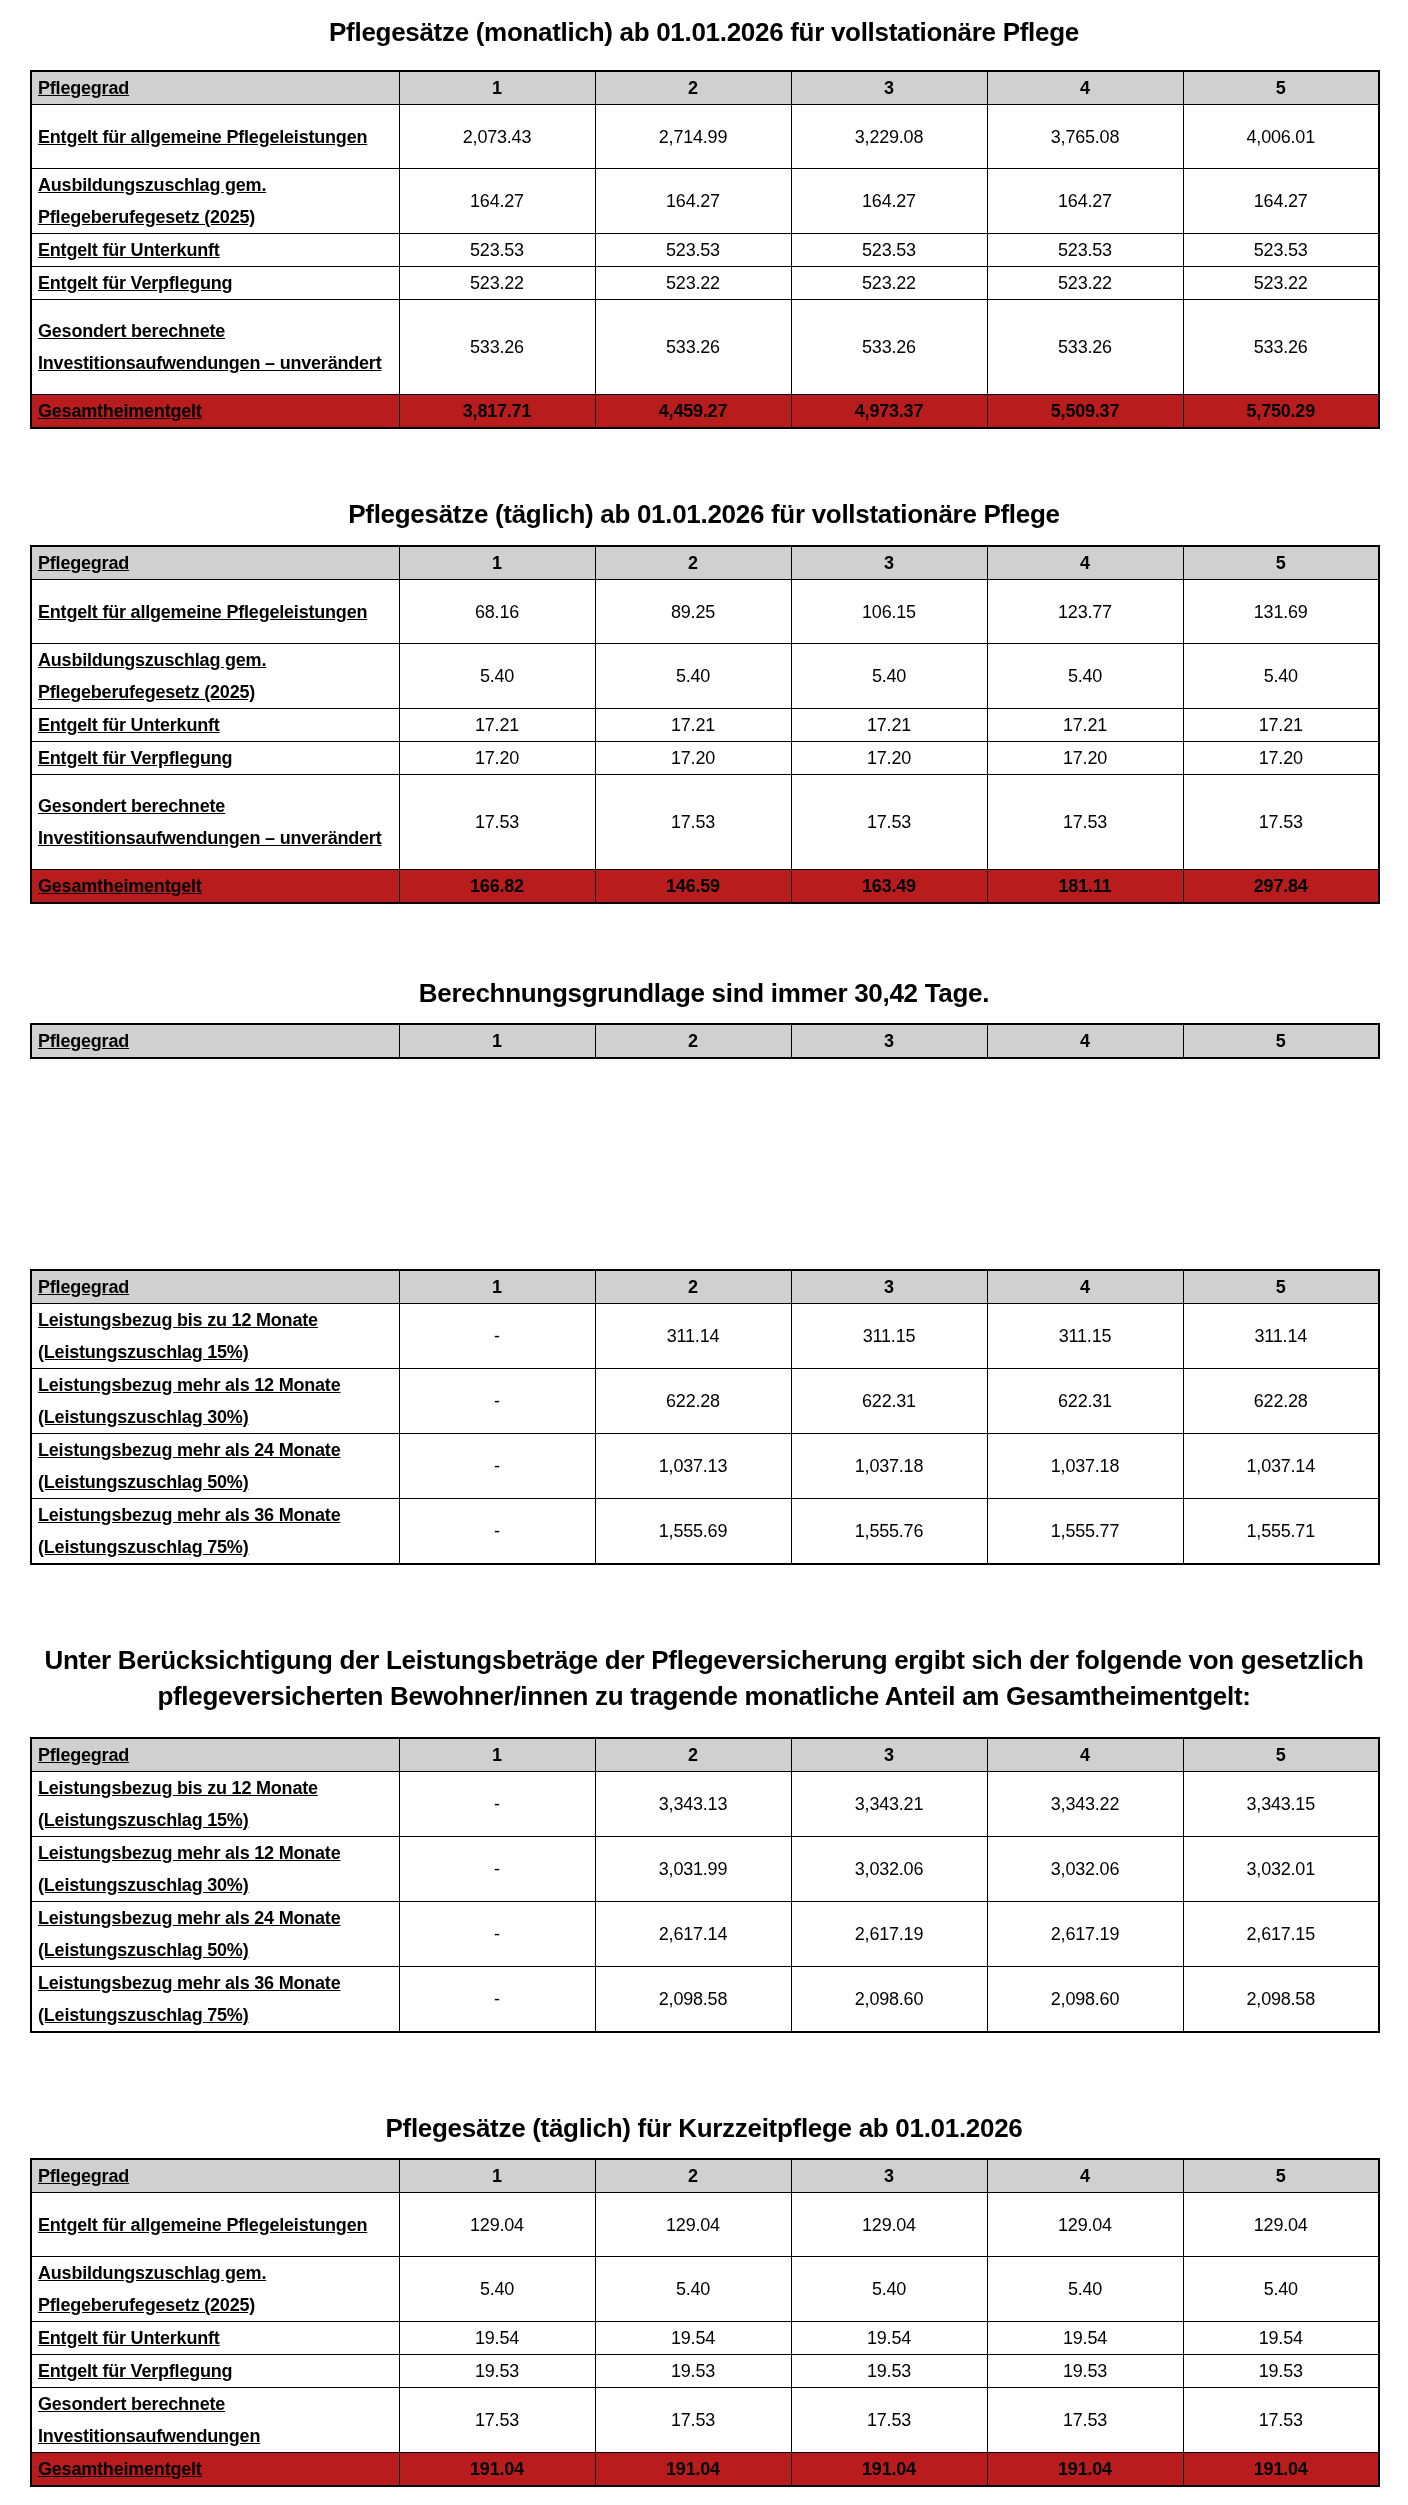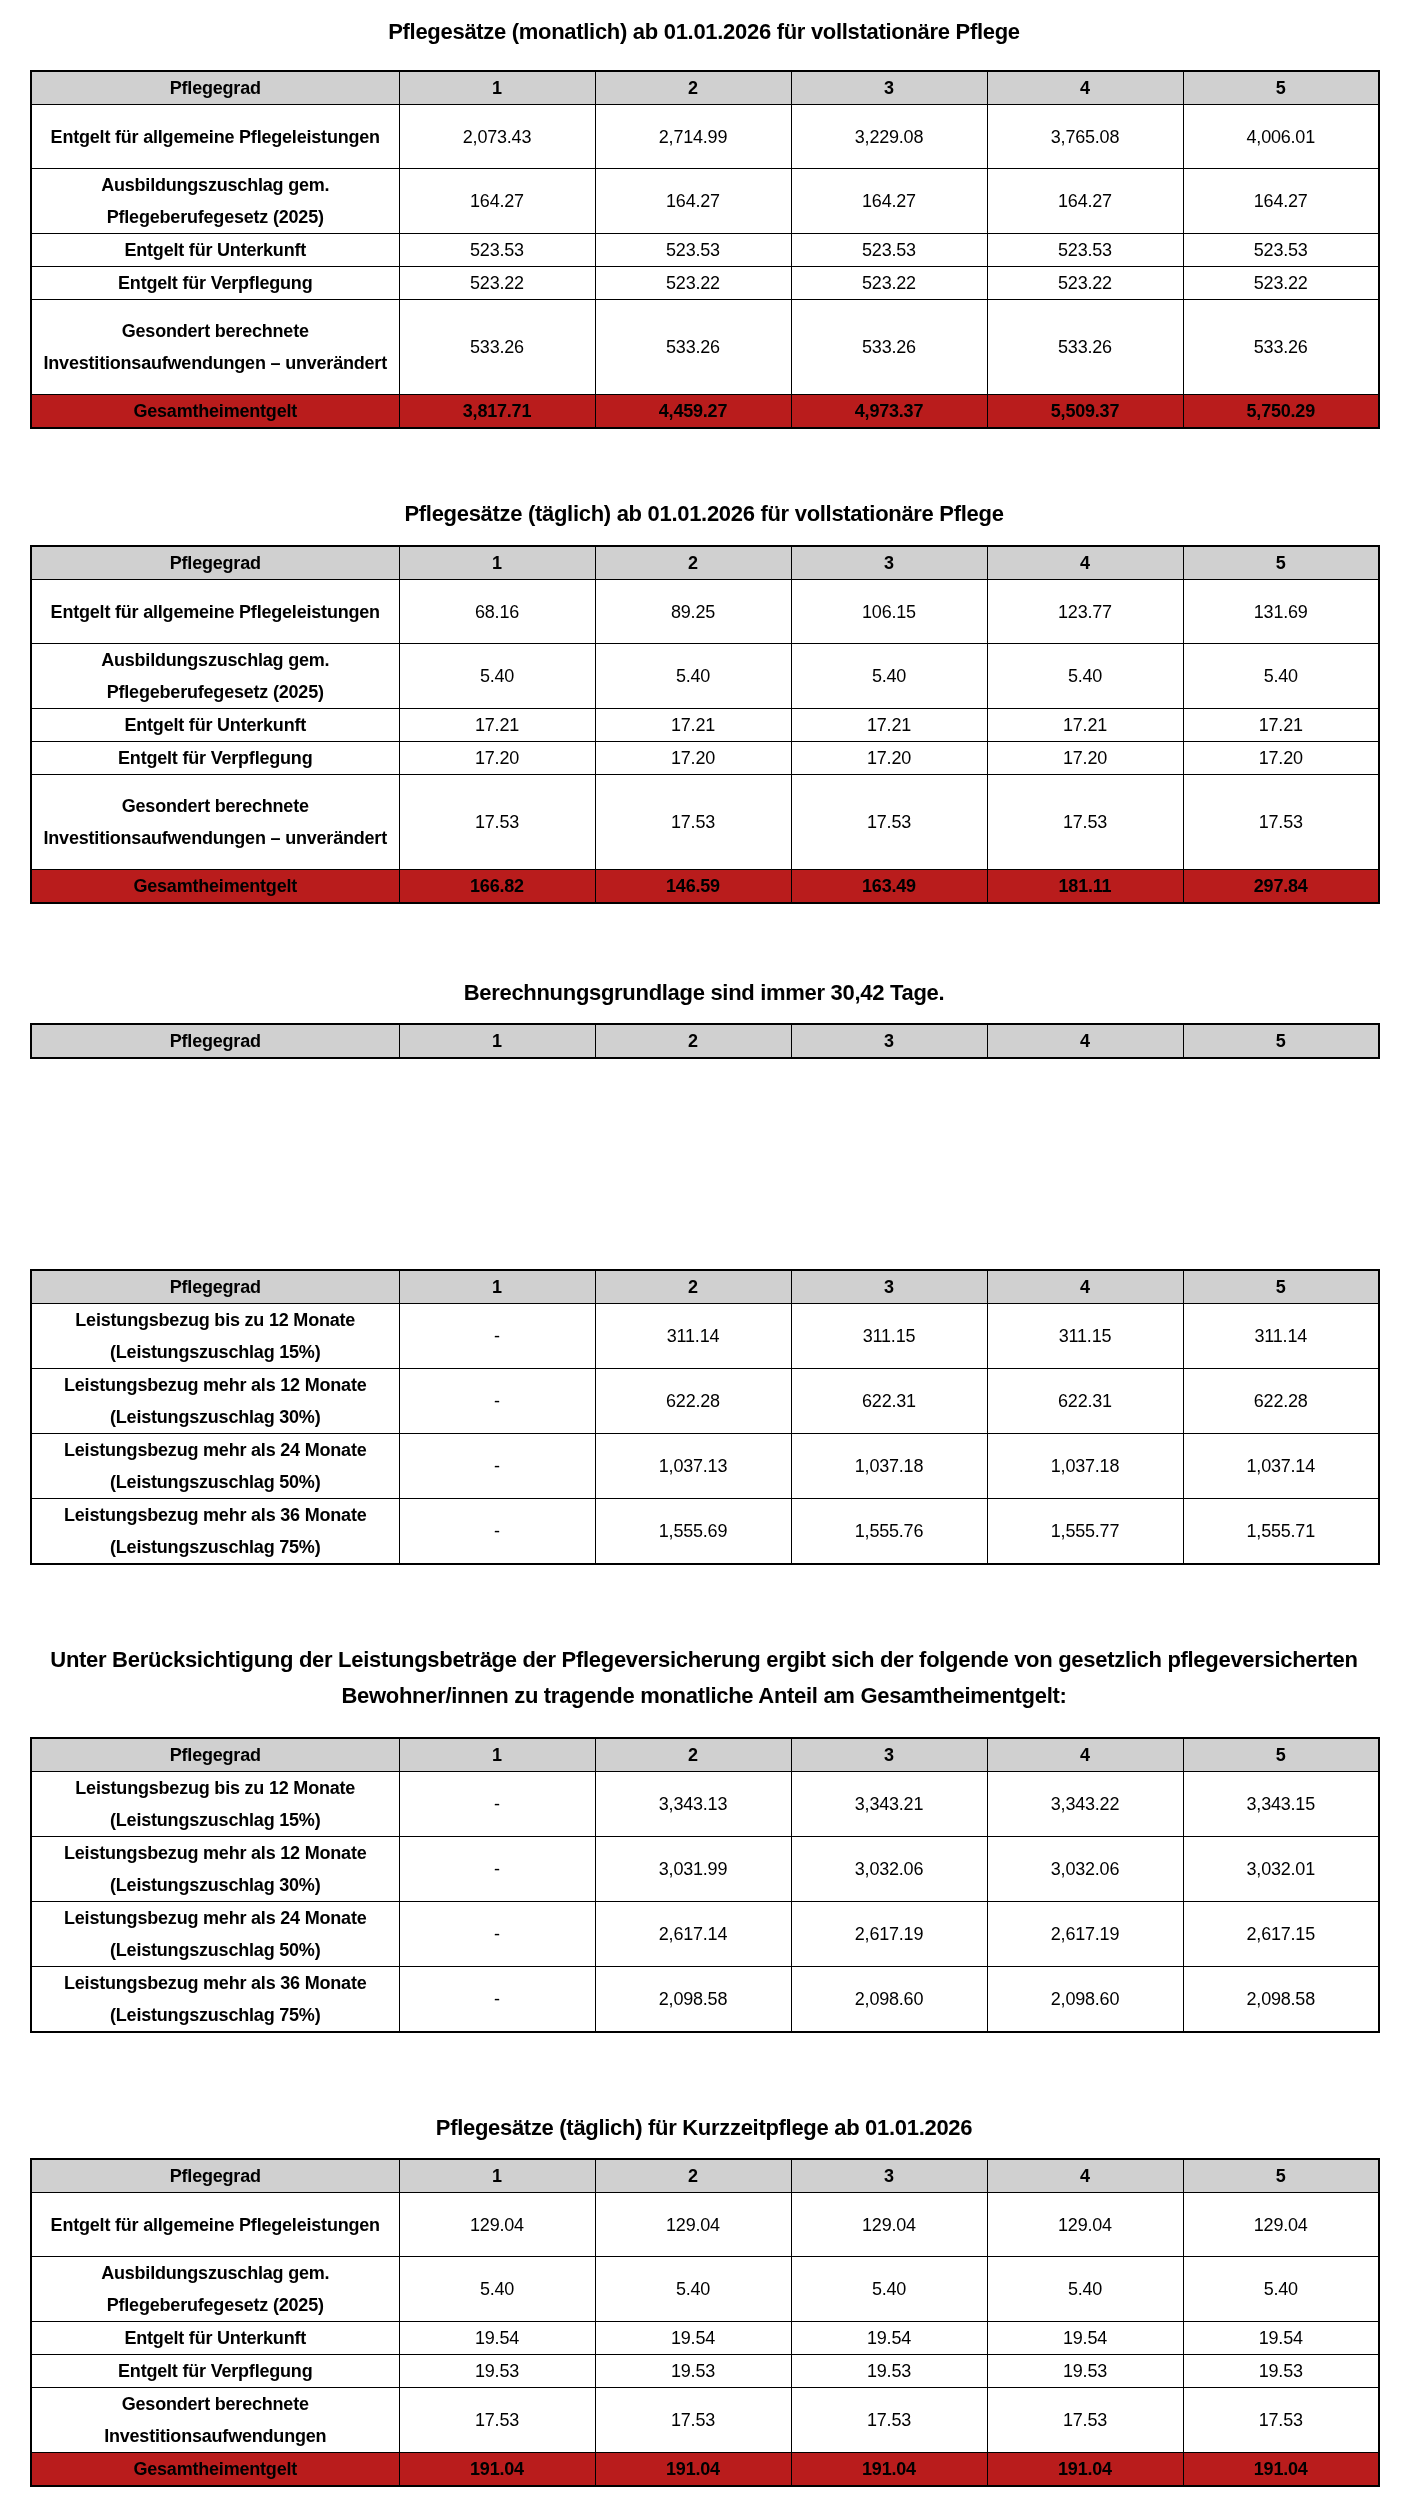--- a/index.html
+++ b/index.html
@@ -2,36 +2,36 @@
 <html><head>
 <meta charset="utf-8">
 <style>
   html, body { margin: 0; padding: 0; background: #ffffff; }
   body {
     width: 1408px; height: 2505px; position: relative; overflow: hidden;
     font-family: "Liberation Sans", sans-serif; color: #000;
   }
   .section-title {
     position: absolute; left: 0; width: 1408px; text-align: center;
-    font-weight: bold; font-size: 22px; line-height: 36px; letter-spacing: -0.3px;
+    font-weight: bold; font-size: 26px; line-height: 36px; letter-spacing: -0.3px;
   }
   table.rates {
     position: absolute; left: 30px; width: 1349px;
     border-collapse: collapse; table-layout: fixed;
     border: 2px solid #000;
   }
   table.rates col.c-label { width: 368px; }
   table.rates col.c-val { width: 196px; }
   table.rates td, table.rates th {
     border: 1.5px solid #000; padding: 0 6px;
     font-size: 18px; line-height: 32px; letter-spacing: -0.2px;
     vertical-align: middle; overflow: hidden;
   }
   table.rates th { font-weight: bold; background: #d0d0d0; }
-  table.rates th.lbl, table.rates td.lbl { text-align: center; font-weight: bold; }
+  table.rates th.lbl, table.rates td.lbl { text-align: left; font-weight: bold; text-decoration: underline; }
   table.rates td.val { text-align: center; font-weight: normal; }
   table.rates tr.head th { height: 31px; }
   table.rates tr.total td { background: #b91c1c; font-weight: bold; height: 31px; }
   tr.h1 td { height: 31px; }
   tr.h2 td { height: 63px; }
   tr.h3 td { height: 94px; }
 </style>
 </head>
 <body>
 

